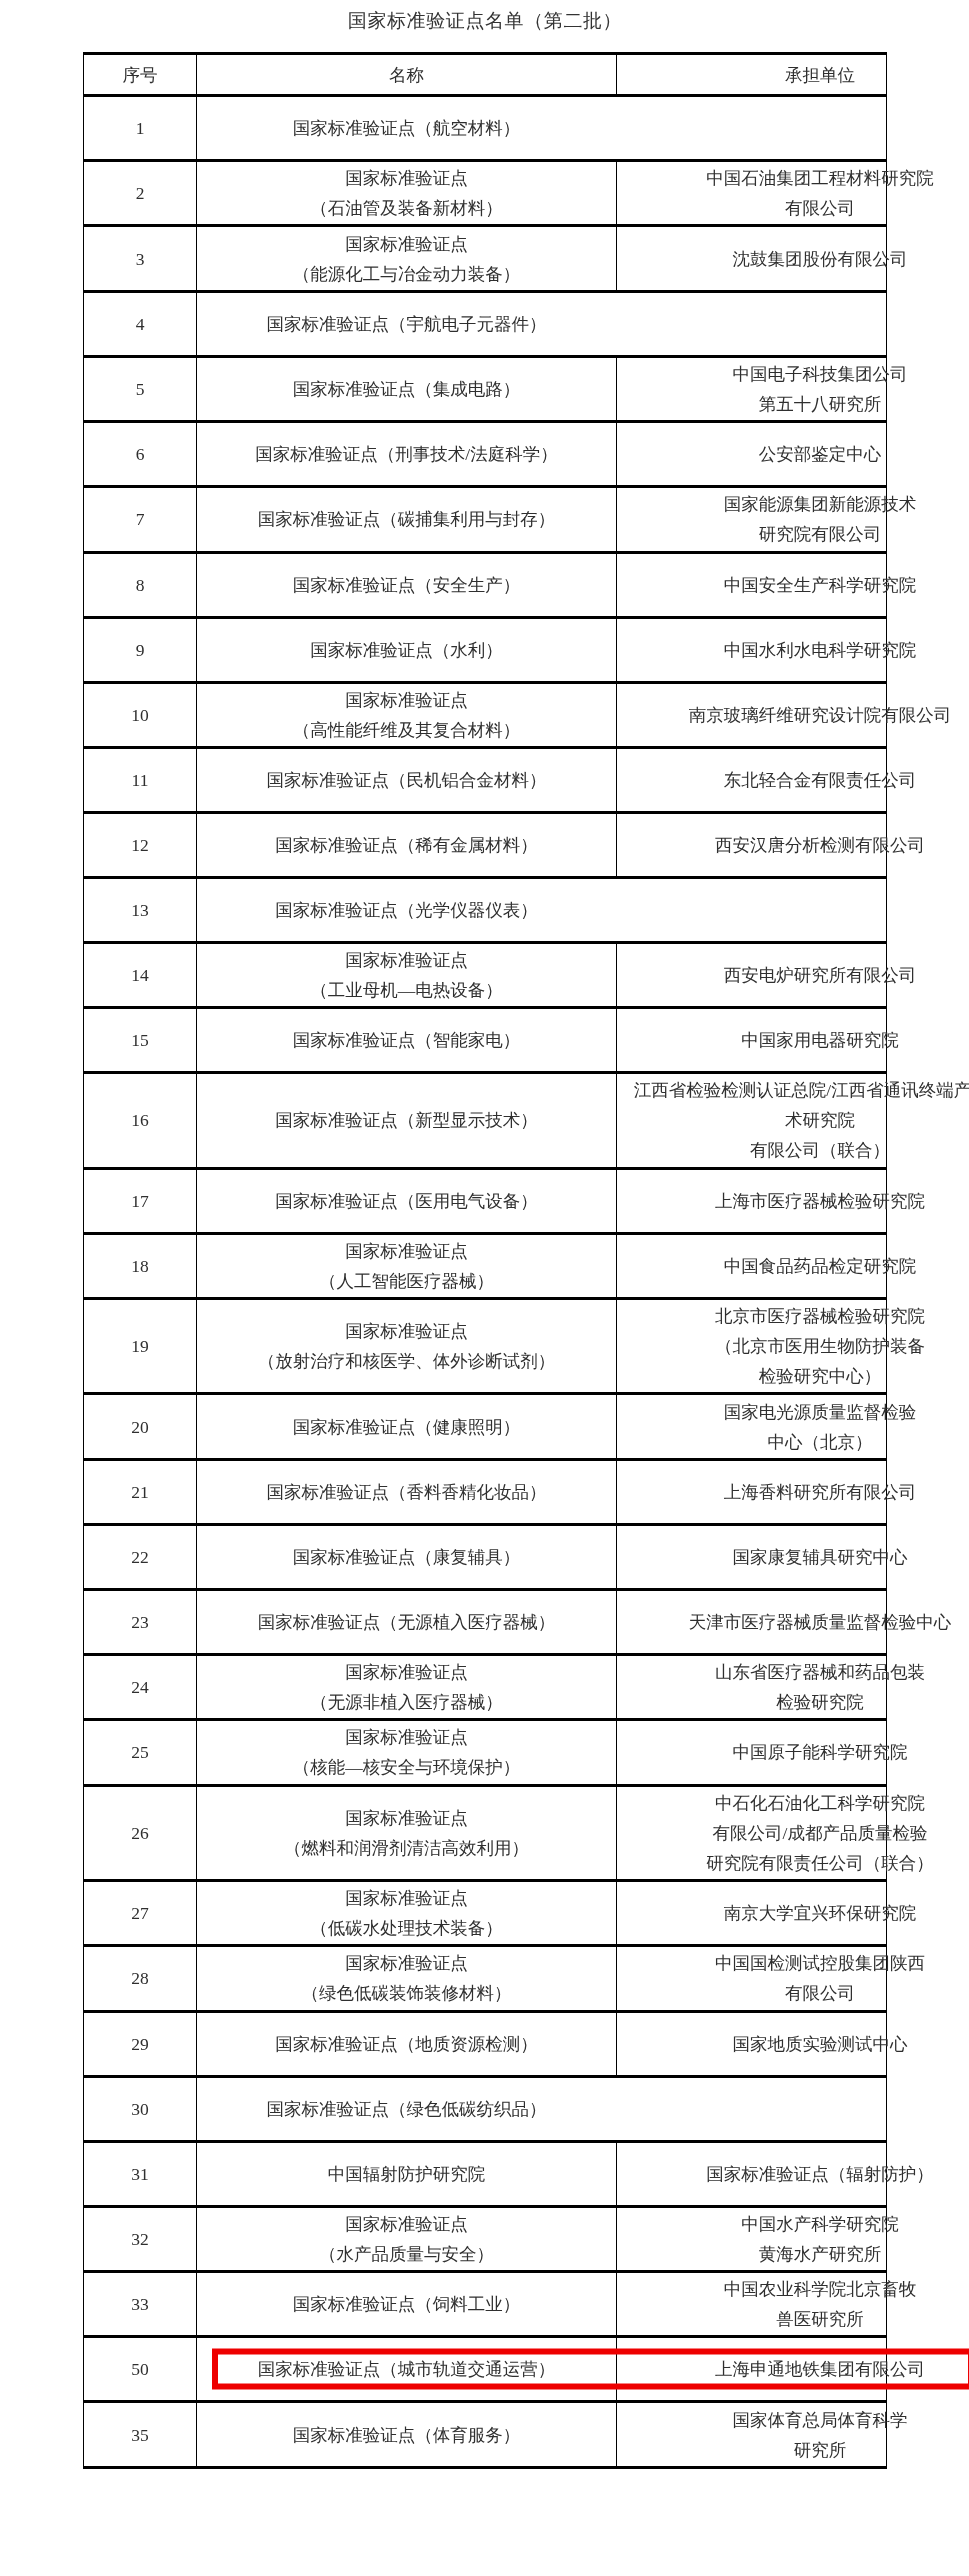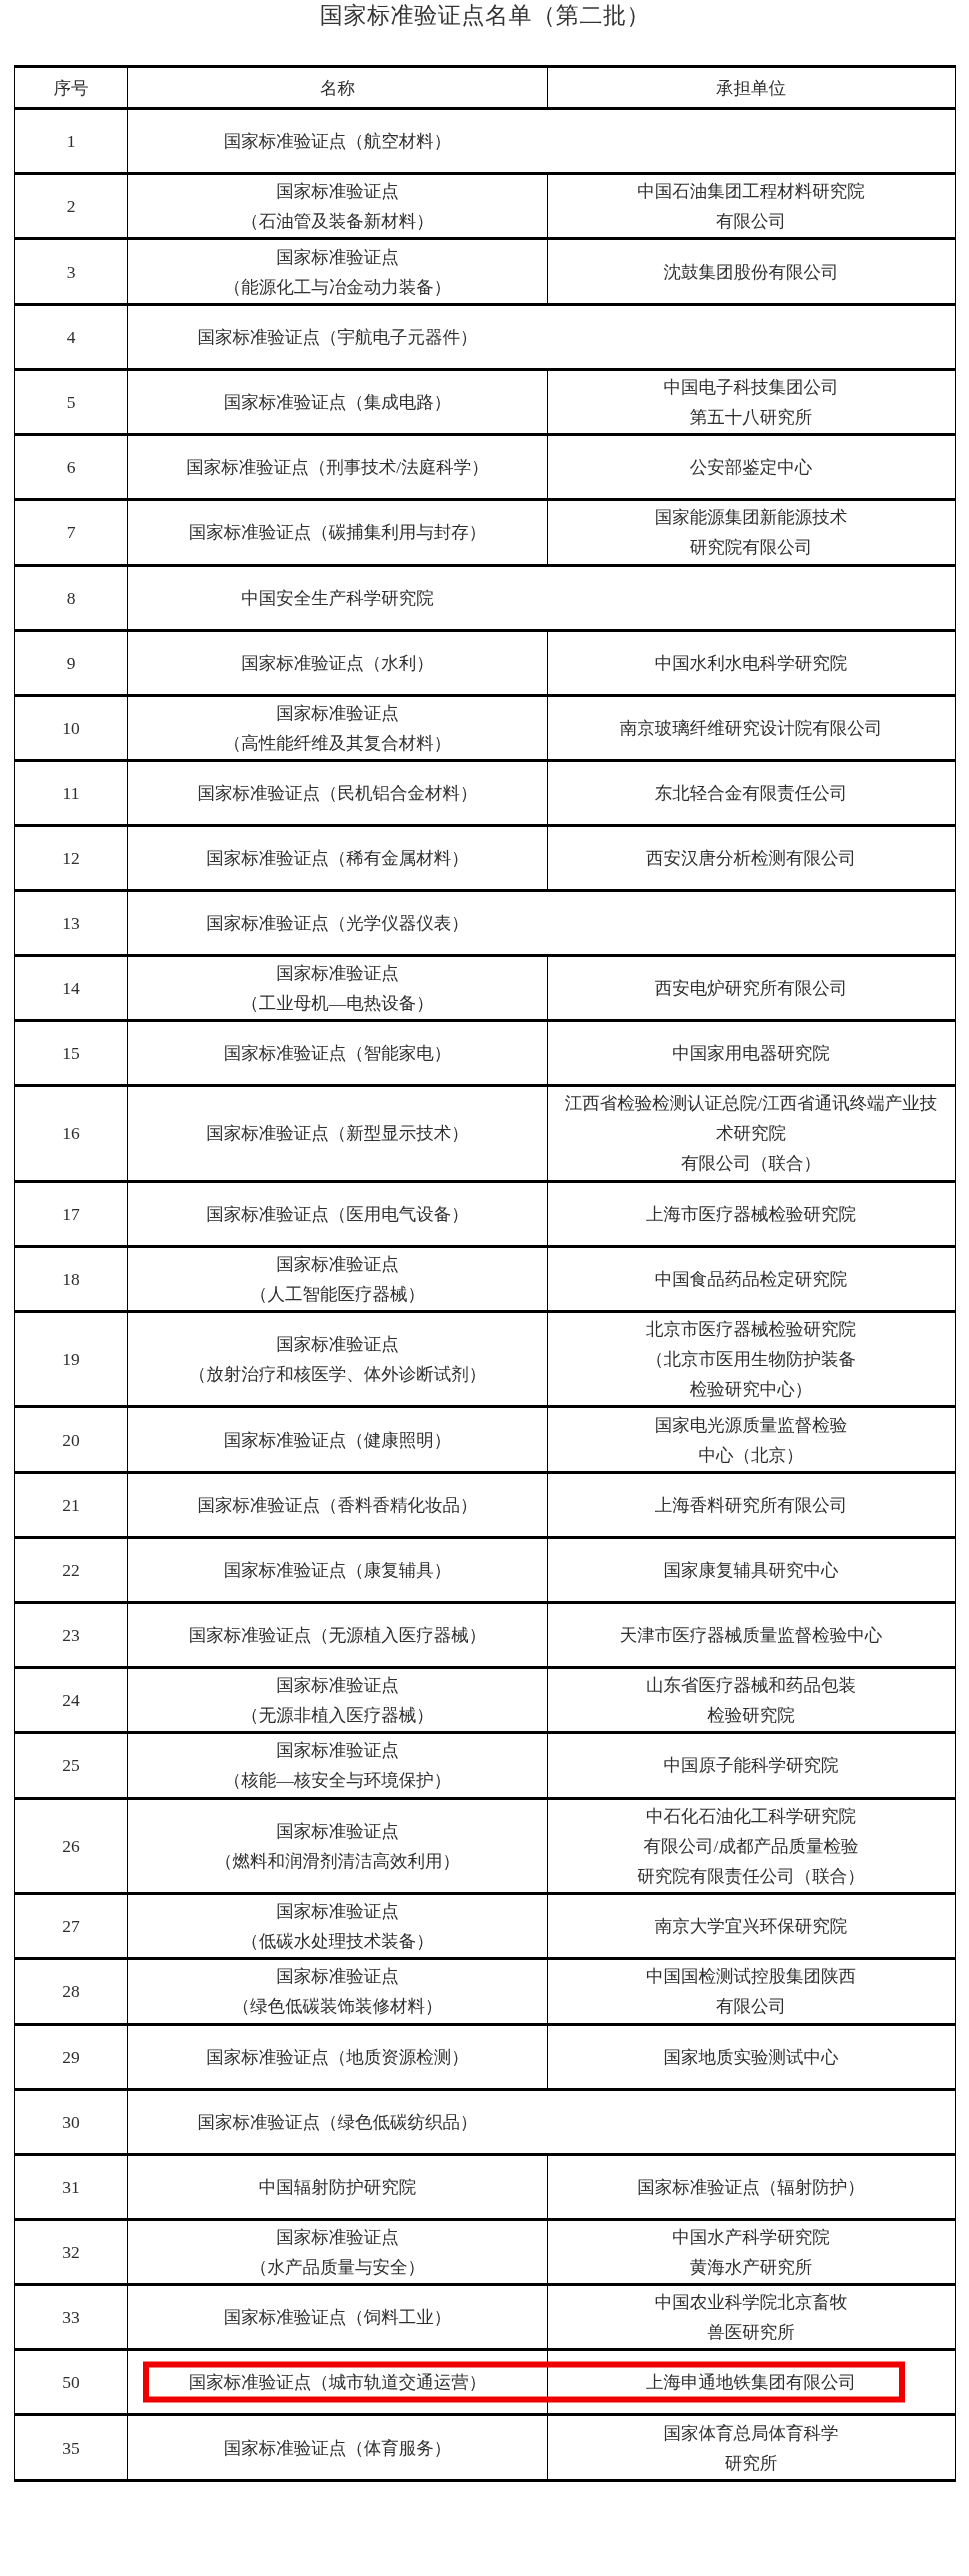--- a/index.html
+++ b/index.html
@@ -7,31 +7,31 @@
     padding: 0;
     background: #ffffff;
     font-family: "Liberation Serif", "DejaVu Serif", serif;
   }
   .page {
     width: 970px;
     background: #ffffff;
     padding-bottom: 42px;
   }
   .title {
-    margin: 0;
+    margin: 8px;
     text-align: center;
-    font-size: 23px;
+    font-size: 19px;
     font-weight: normal;
     color: #333333;
     letter-spacing: 0.6px;
   }
   .tbl {
     box-sizing: border-box;
-    width: 942px;
-    margin: 34px auto 0 auto;
+    width: 804px;
+    margin: 18px auto 0 auto;
     border: 1.2px solid #000000;
     border-top-width: 3px;
     border-bottom-width: 3px;
     background: #ffffff;
   }
   .row {
     display: grid;
     grid-template-columns: 112px 420px 407px;
     position: relative;
   }
@@ -129,20 +129,21 @@
     <div class="row">
       <div class="cell">7</div>
       <div class="cell">国家标准验证点（碳捕集利用与封存）</div>
       <div class="cell">国家能源集团新能源技术
 研究院有限公司</div>
 
     </div>
 
     <div class="row">
       <div class="cell">8</div>
+      <div class="cell">国家标准验证点（安全生产）</div>
       <div class="cell">中国安全生产科学研究院</div>
 
     </div>
 
     <div class="row">
       <div class="cell">9</div>
       <div class="cell">国家标准验证点（水利）</div>
       <div class="cell">中国水利水电科学研究院</div>
 
     </div>

